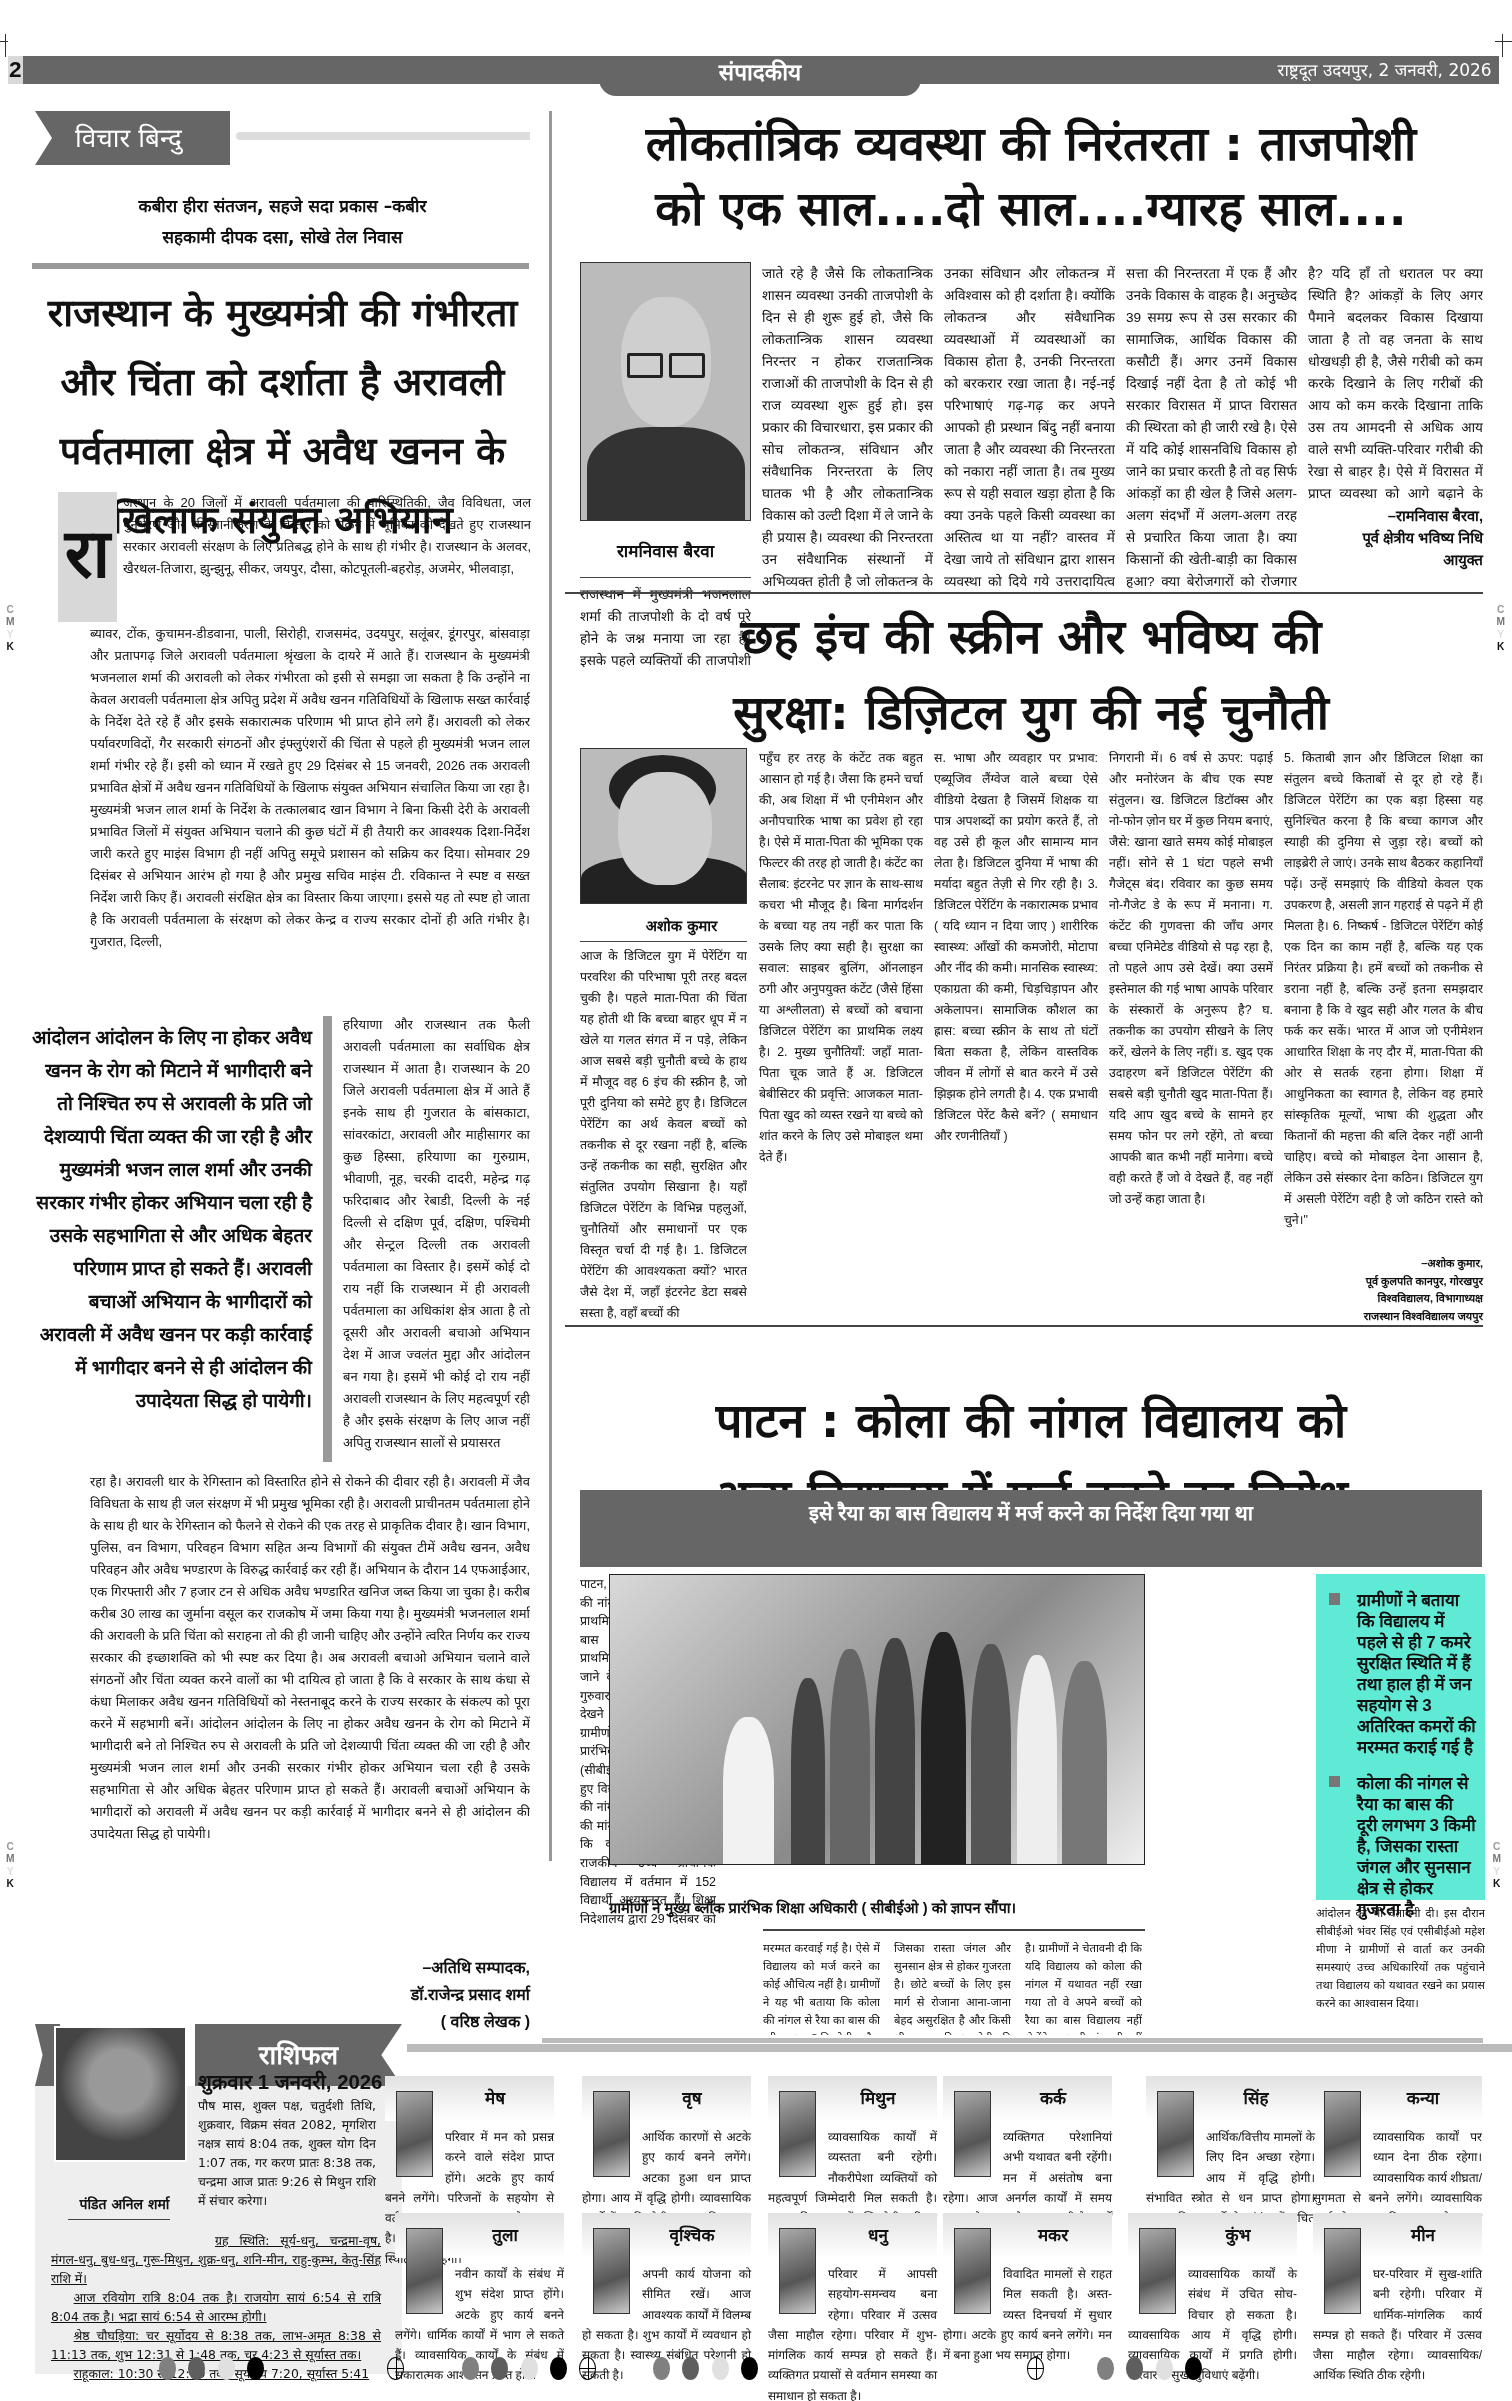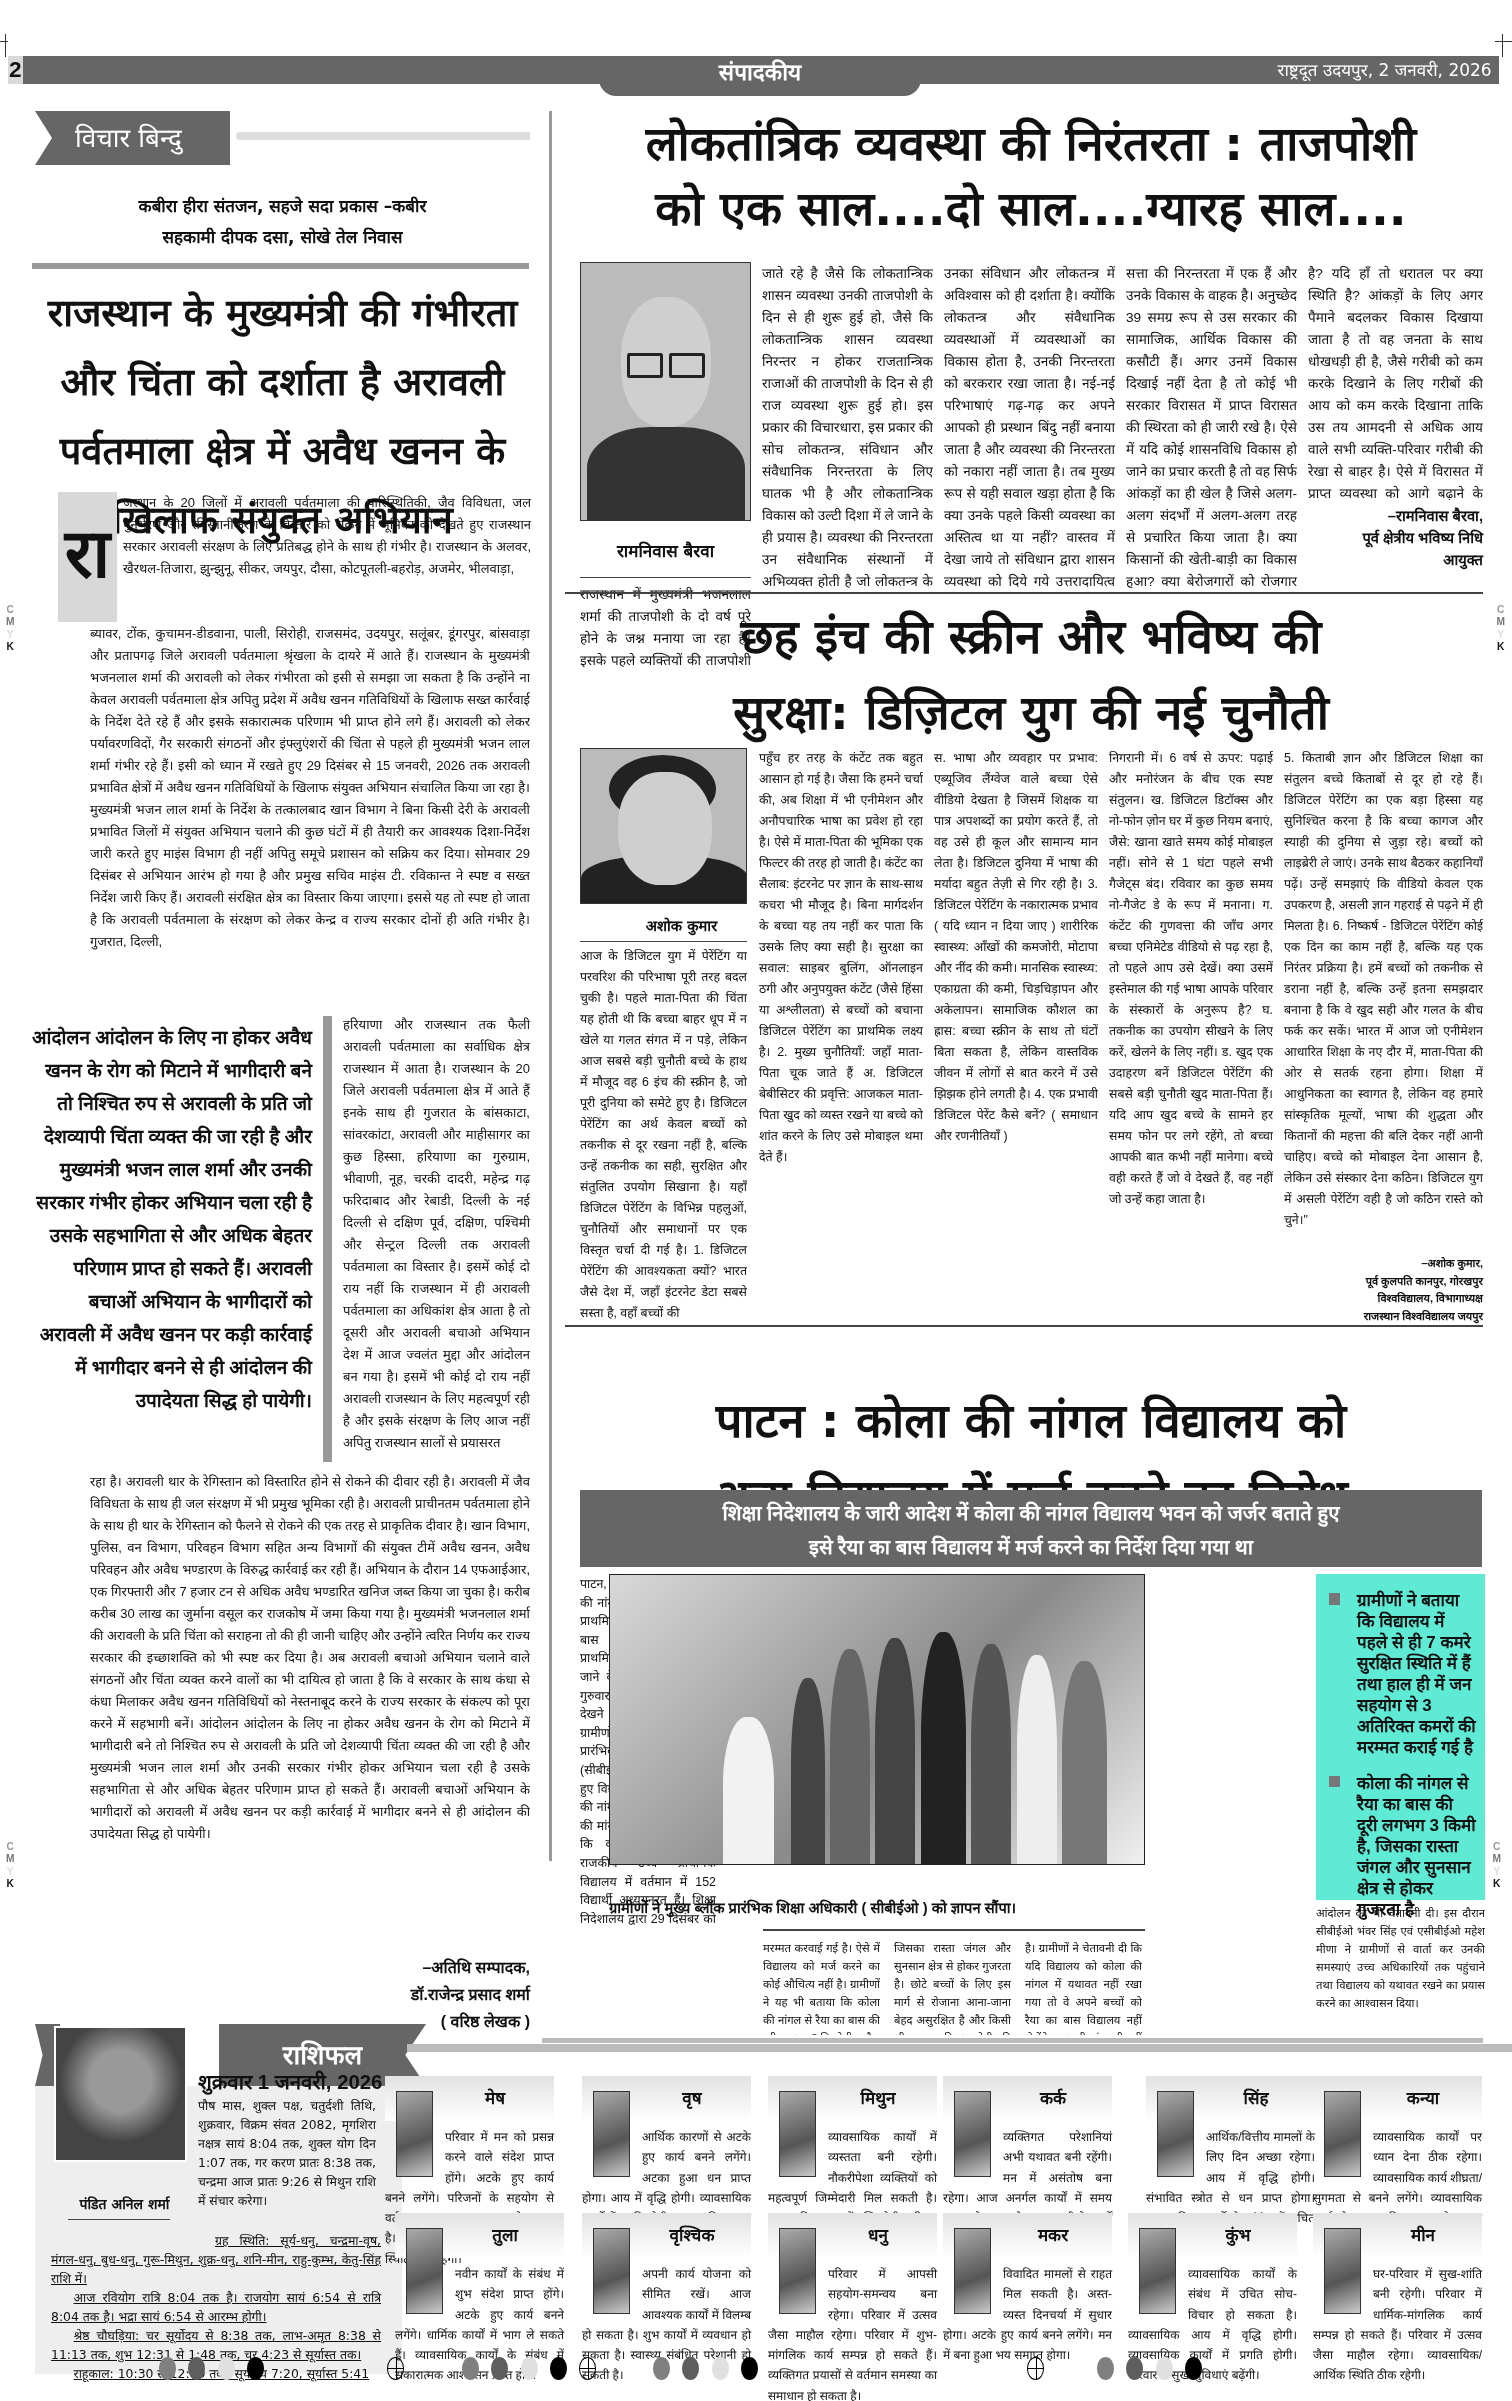--- a/index.html
+++ b/index.html
@@ -65,21 +65,21 @@
   #a3-photo .person { position: absolute; bottom: 0; background: #444; border-radius: 45% 45% 0 0; }
   #a3-caption { left: 609px; top: 1897px; width: 536px; font: bold 14.7px "Liberation Sans", sans-serif; }
   #a3-highlights { left: 1316px; top: 1574px; width: 169px; height: 326px; background: #5eead4; padding: 16px 9px 0 41px; font: bold 17px "Liberation Sans", sans-serif; line-height: 21px; }
   .hl-item { position: relative; margin-bottom: 14.7px; }
   .hl-bullet { position: absolute; left: -28px; top: 3.4px; width: 11.3px; height: 11.3px; background: #777; }
   #bottom-rule { left: 542px; top: 2038px; width: 941px; height: 4.5px; background: #bbb; }
 
   
   #rf-banner-l { left: 35px; top: 2024px; width: 25.4px; height: 62px; background: #666; clip-path: polygon(0 0,100% 0,100% 100%,0 100%, 30% 50%); }
   #rf-photo { left: 54px; top: 2026px; width: 133px; height: 136px; background: radial-gradient(circle at 50% 40%, #999 0 30%, #444 60%); border: 2.3px solid #fff; }
-  #rf-banner { left: 195px; top: 2024px; width: 207px; height: 62px; background: #666; color: #fff; text-align: center; font: bold 26px "DejaVu Sans", sans-serif; line-height: 62px; clip-path: polygon(0 0, 100% 0, 90% 50%, 100% 100%, 0 100%); margin-left: 24px; }
+  #rf-banner { left: 195px; top: 2024px; width: 207px; height: 62px; background: #666; color: #fff; text-align: center; font: bold 26px "DejaVu Sans", sans-serif; line-height: 62px; clip-path: polygon(0 0, 100% 0, 90% 50%, 100% 100%, 0 100%); }
   #rf-rule { left: 407px; top: 2044px; width: 1107px; height: 8px; background: #bbb; }
   #rf-panel { left: 35px; top: 2086px; width: 367px; height: 288px; background: #eee; }
   #rf-date { left: 198px; top: 2067px; width: 198px; font: bold 20.3px "Liberation Sans", sans-serif; }
   #rf-astro { left: 198px; top: 2096px; width: 178px; font: 12.4px "DejaVu Sans", sans-serif; line-height: 19px; text-align: justify; }
   #rf-name { left: 68px; top: 2194px; width: 113px; text-align: center; font: bold 14px "DejaVu Sans", sans-serif; }
   #rf-graha { left: 51px; top: 2231px; width: 330px; font: 12.4px "DejaVu Sans", sans-serif; line-height: 19px; text-align: justify; text-decoration: underline; }
 
   .sign-card { position: absolute; width: 169px; }
   .sign-card .hdr { height: 45px; background: linear-gradient(#e2e2e2, #fff); }
   .sign-card .icon { position: absolute; left: 11.3px; top: 14.7px; width: 37px; height: 86px; border: 1.1px solid #333; background: linear-gradient(160deg, #aaa, #555 60%, #ccc); }
@@ -200,21 +200,20 @@
   <div>विश्वविद्यालय, विभागाध्यक्ष</div>
   <div>राजस्थान विश्वविद्यालय जयपुर</div>
 </div>
 <div class="thin-rule" style="left:565px;top:1325px;width:918px;height:1.7px"></div>
 
 <div class="abs" id="a3-title">
   <div>पाटन : कोला की नांगल विद्यालय को</div>
   <div>अन्य विद्यालय में मर्ज करने का विरोध</div>
 </div>
 <div class="abs" id="a3-sub">
-  <div>शिक्षा निदेशालय के जारी आदेश में कोला की नांगल विद्यालय भवन को जर्जर बताते हुए</div>
   <div>इसे रैया का बास विद्यालय में मर्ज करने का निर्देश दिया गया था</div>
 </div>
 <div class="col" style="left:580px;top:1575px;width:136px;font-size:12.4px;line-height:18.6px;height:350px;overflow:hidden">पाटन, (निसं)। इलाके के कोला की नांगल स्थित राजकीय उच्च प्राथमिक विद्यालय को रैया का बास के राजकीय उच्च प्राथमिक विद्यालय में मर्ज किए जाने के आदेश के विरोध में गुरुवार को ग्रामीणों का आक्रोश देखने को मिला। उन्होंने ग्रामीणों ने मुख्य ब्लॉक प्रारंभिक शिक्षा अधिकारी (सीबीईओ) को ज्ञापन सौंपते हुए विद्यालय को यथावत कोला की नांगल में ही संचालित रखने की मांग की। ग्रामीणों ने बताया कि कोला की नांगल के राजकीय उच्च प्राथमिक विद्यालय में वर्तमान में 152 विद्यार्थी अध्ययनरत हैं। शिक्षा निदेशालय द्वारा 29 दिसंबर को जारी आदेश में विद्यालय भवन को जर्जर बताते हुए इसे रैया का बास विद्यालय में मर्ज करने का निर्देश दिया गया था। जैसे ही ग्रामीणों को इस आदेश की जानकारी मिली, उन्होंने इसका विरोध शुरू कर दिया। ग्रामीणों ने स्पष्ट किया कि विद्यालय भवन जर्जर नहीं है। विद्यालय में पहले से ही 7 कमरे सुरक्षित स्थिति में हैं तथा हाल ही में जन सहयोग से 3 अतिरिक्त कमरों की</div>
 <div class="abs" id="a3-photo">
   <div class="person" style="left:181px;width:34px;height:186px"></div>
   <div class="person" style="left:220px;width:40px;height:215px;background:#666"></div>
   <div class="person" style="left:265px;width:40px;height:226px"></div>
   <div class="person" style="left:311px;width:45px;height:232px;background:#222"></div>
   <div class="person" style="left:361px;width:40px;height:220px;background:#555"></div>
   <div class="person" style="left:407px;width:40px;height:209px;background:#eee"></div>

